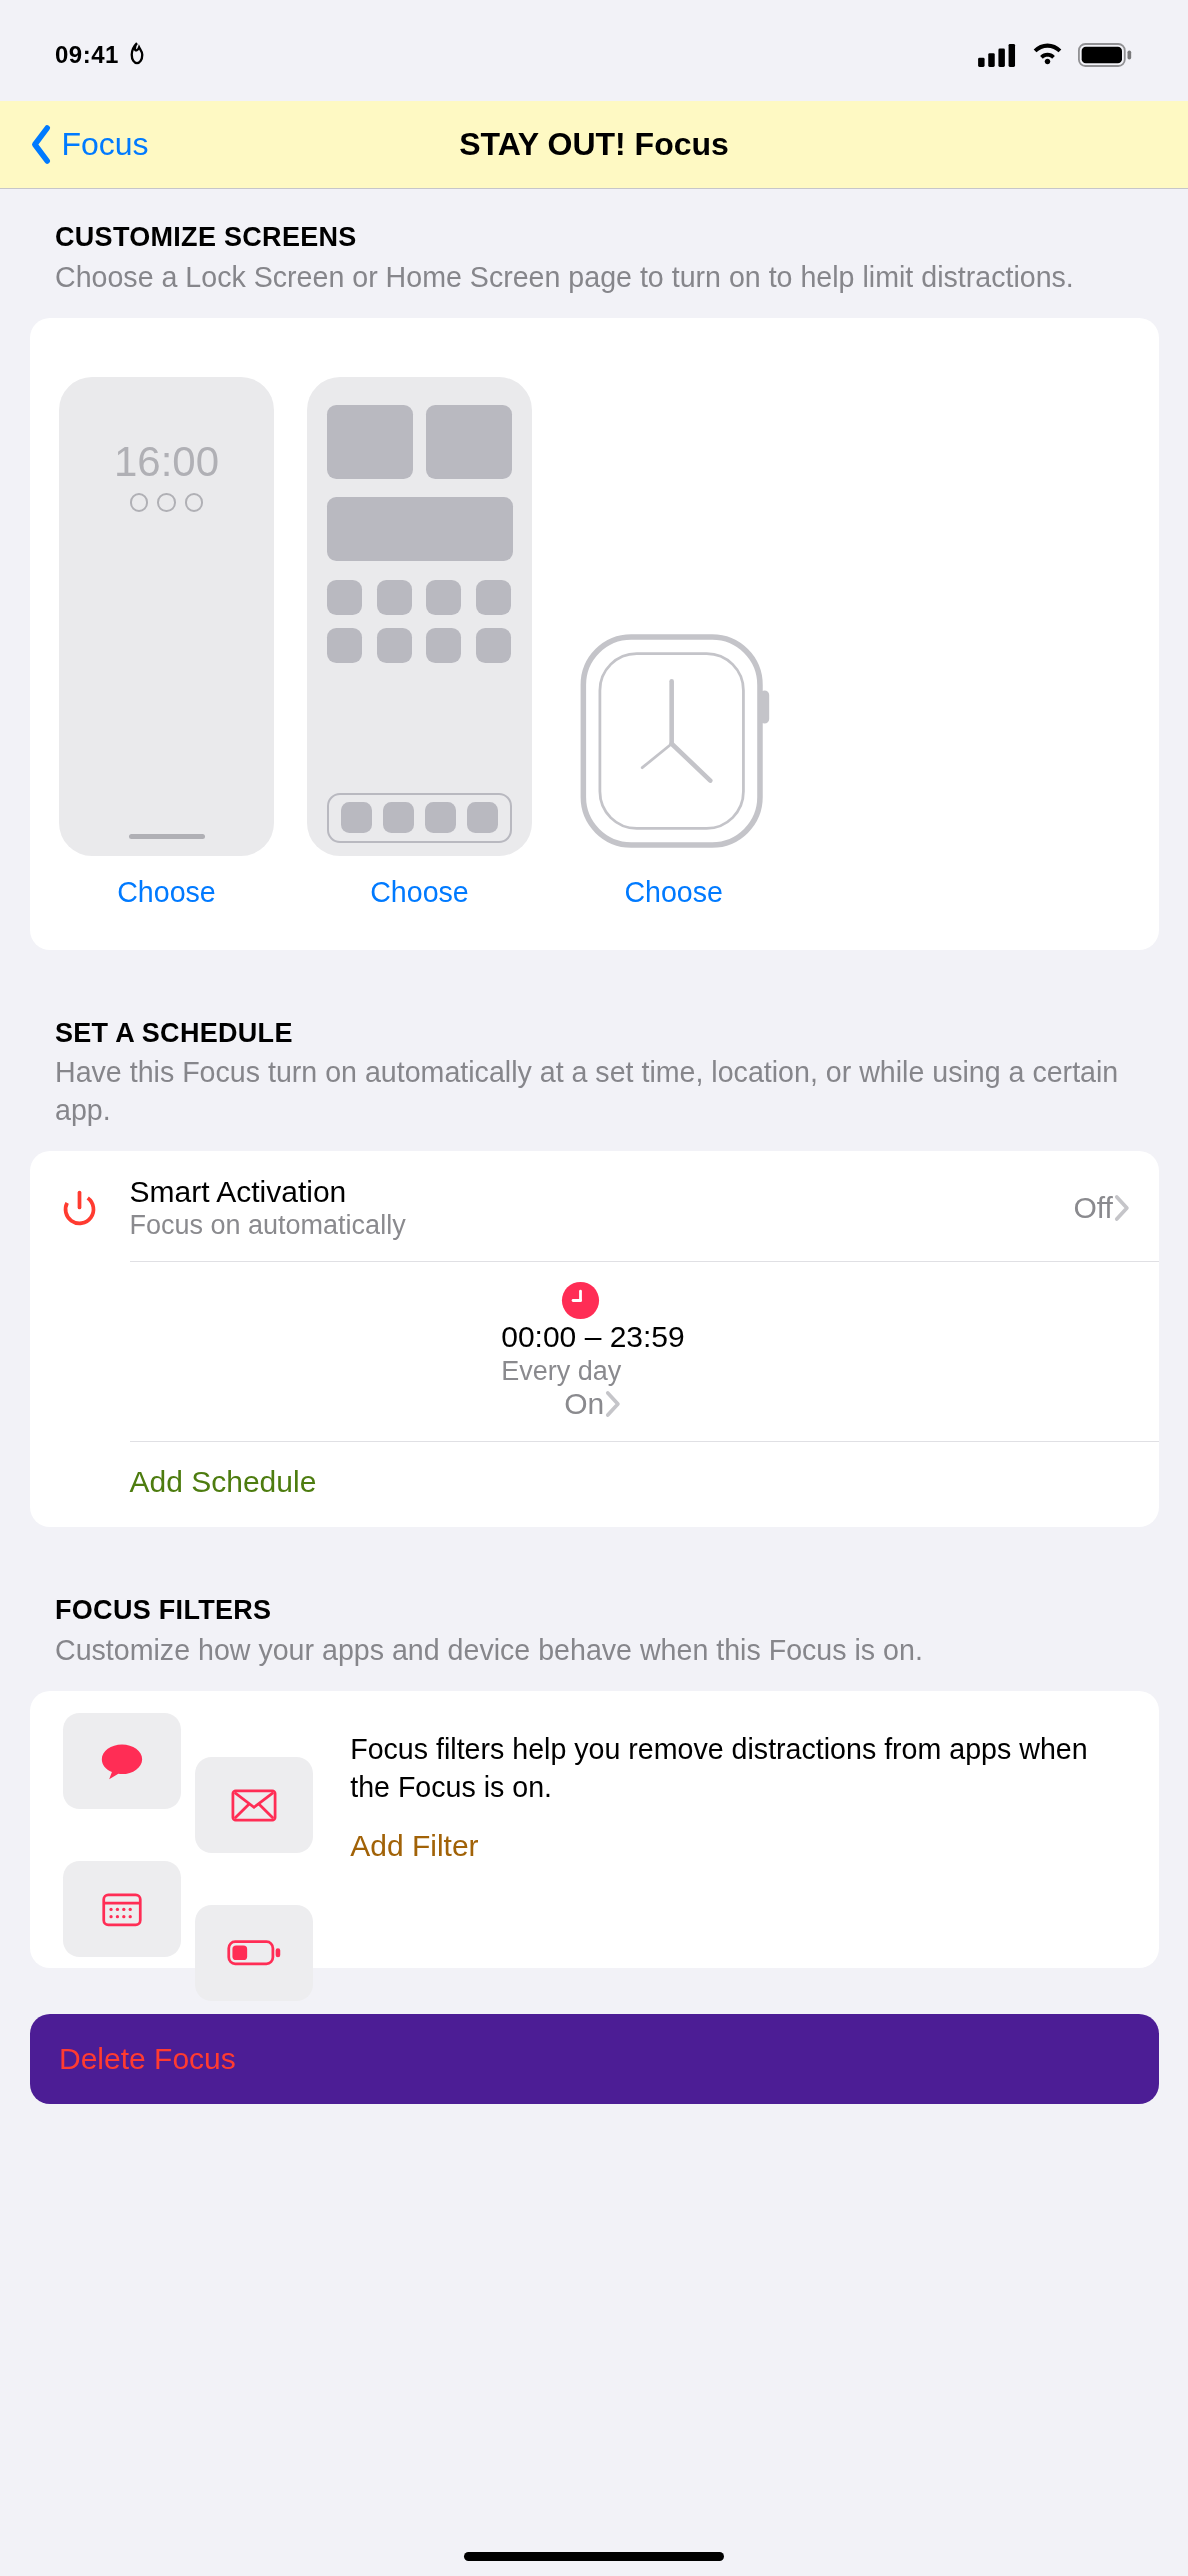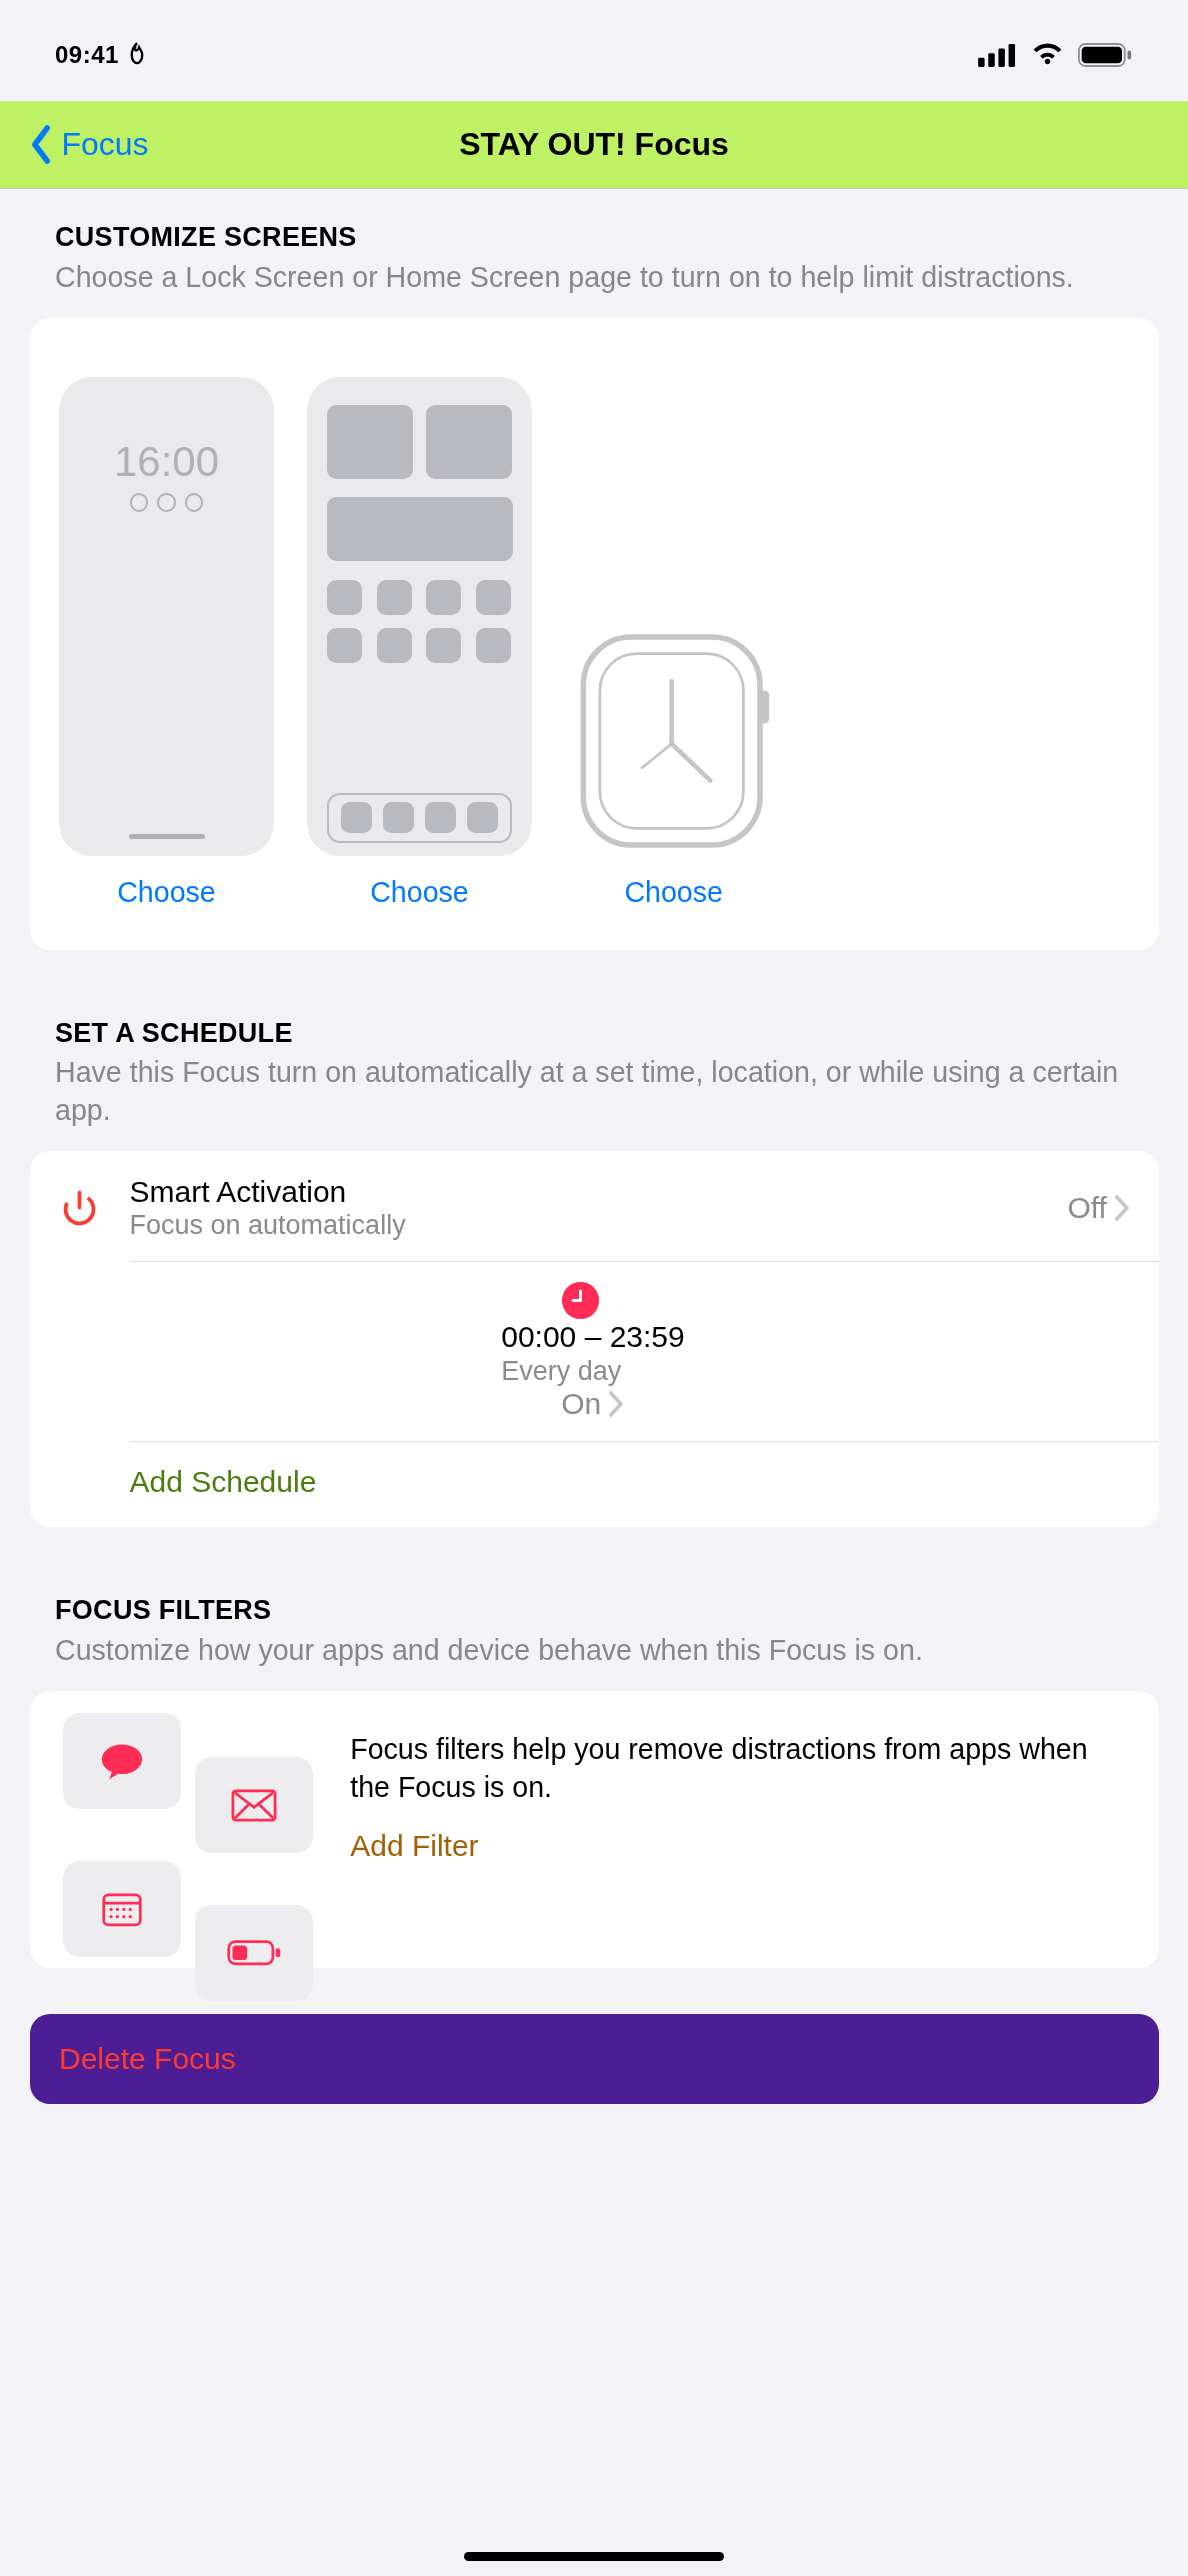--- a/index.html
+++ b/index.html
@@ -3,21 +3,21 @@
   <meta charset="utf-8">
   <style>
     * { margin: 0; padding: 0; box-sizing: border-box; font-family: -apple-system, BlinkMacSystemFont, "Segoe UI", sans-serif; -webkit-font-smoothing: antialiased; }
     body { width: 1188px; height: 2576px; background: #f2f2f7; overflow: hidden; }
     
     .status-bar { height: 101px; display: flex; justify-content: space-between; align-items: center; padding: 9.2px 55px 0 55px; background: #f2f2f7; }
     .status-left { display: flex; align-items: center; gap: 5.5px; }
     .status-time { font-size: 24px; font-weight: 700; letter-spacing: 0.5px; }
     .status-right { display: flex; align-items: center; gap: 13px; }
     
-    .nav-bar { height: 88px; display: flex; align-items: center; position: relative; background: #bef264; border-bottom: 0.9px solid #c6c6c9; padding: 0 28px; }
+    .nav-bar { height: 88px; display: flex; align-items: center; position: relative; background: #fef9c3; border-bottom: 0.9px solid #c6c6c9; padding: 0 28px; }
     .back-button { display: flex; align-items: center; gap: 7.4px; color: #007aff; text-decoration: none; }
     .back-label { font-size: 32px; font-weight: 400; }
     .nav-title { position: absolute; left: 50%; transform: translateX(-50%); font-size: 32px; font-weight: 600; }
     
     .content { padding: 0 0 184px 0; }
     
     .section-header { padding: 33px 55px 9.2px 55px; }
     .section-title { font-size: 27px; font-weight: 600; letter-spacing: 0.3px; color: #000; text-transform: uppercase; margin-bottom: 5.5px; }
     .section-desc { font-size: 28.6px; font-weight: 400; color: #86868b; line-height: 1.3; }
     
@@ -45,21 +45,21 @@
     
     .watch-item { margin-left: 9.2px; }
     
     .list-row { display: flex; align-items: center; padding: 20px 28px 20px 26px; min-height: 87px; }
     .list-row + .list-row { position: relative; flex-direction: column; }
     .list-row + .list-row::before { content: ""; position: absolute; top: 0; left: 100px; right: 0; height: 0.9px; background: #e0e0e4; }
     .row-icon { width: 48px; display: flex; justify-content: center; margin-right: 26px; flex-shrink: 0; }
     .row-text { flex: 1; }
     .row-title { font-size: 30px; font-weight: 400; color: #000; }
     .row-sub { font-size: 27px; color: #8a8a8e; margin-top: 1.8px; }
-    .row-trailing { display: flex; align-items: center; gap: 7px; }
+    .row-trailing { display: flex; align-items: center; gap: 1px; }
     .row-status { font-size: 30px; color: #8a8a8e; }
     .add-row { padding: 24px 28px 28px 100px; font-size: 30px; color: #4d7c0f; position: relative; }
     .add-row::before { content: ""; position: absolute; top: 0; left: 100px; right: 0; height: 0.9px; background: #e0e0e4; }
     
     .filters-card { display: flex; padding: 33px 33px 37px 33px; gap: 37px; }
     .filter-icons-grid { display: grid; grid-template-columns: repeat(2, 1fr); gap: 14.7px; align-content: start; flex-shrink: 0; }
     .filter-icons-grid .tile-a { transform: translateY(-11px); }
     .filter-icons-grid .tile-b { transform: translateY(33px); }
     .filter-icons-grid .tile-c { transform: translateY(26px); }
     .filter-icons-grid .tile-d { transform: translateY(70px); }

